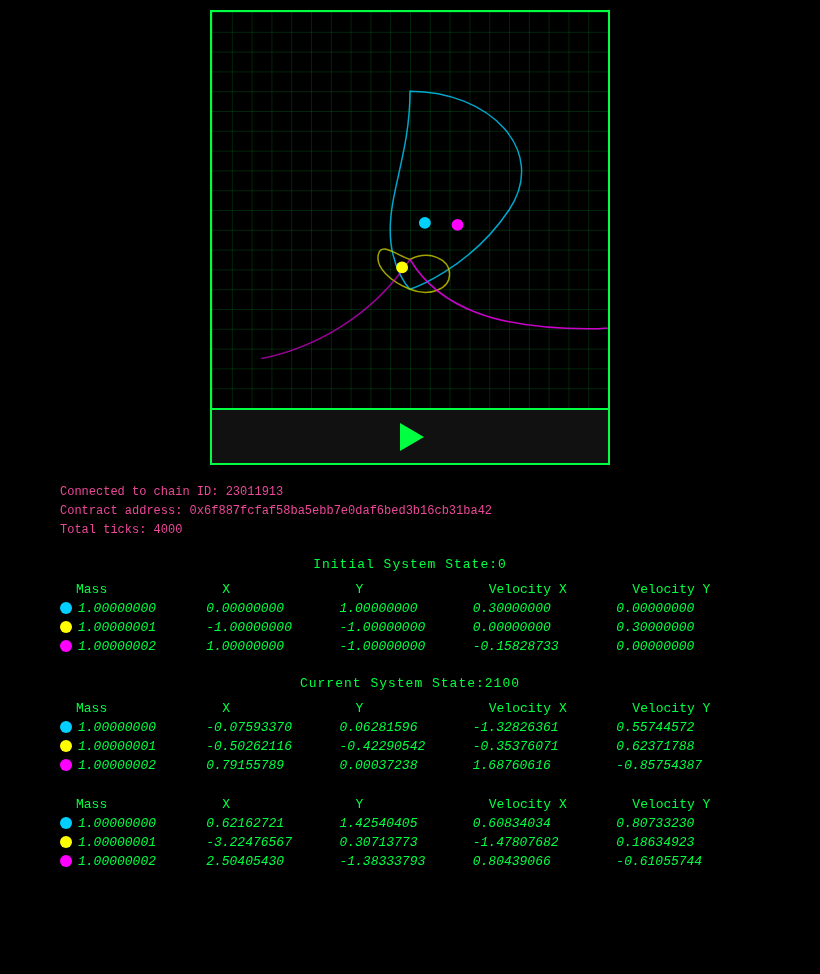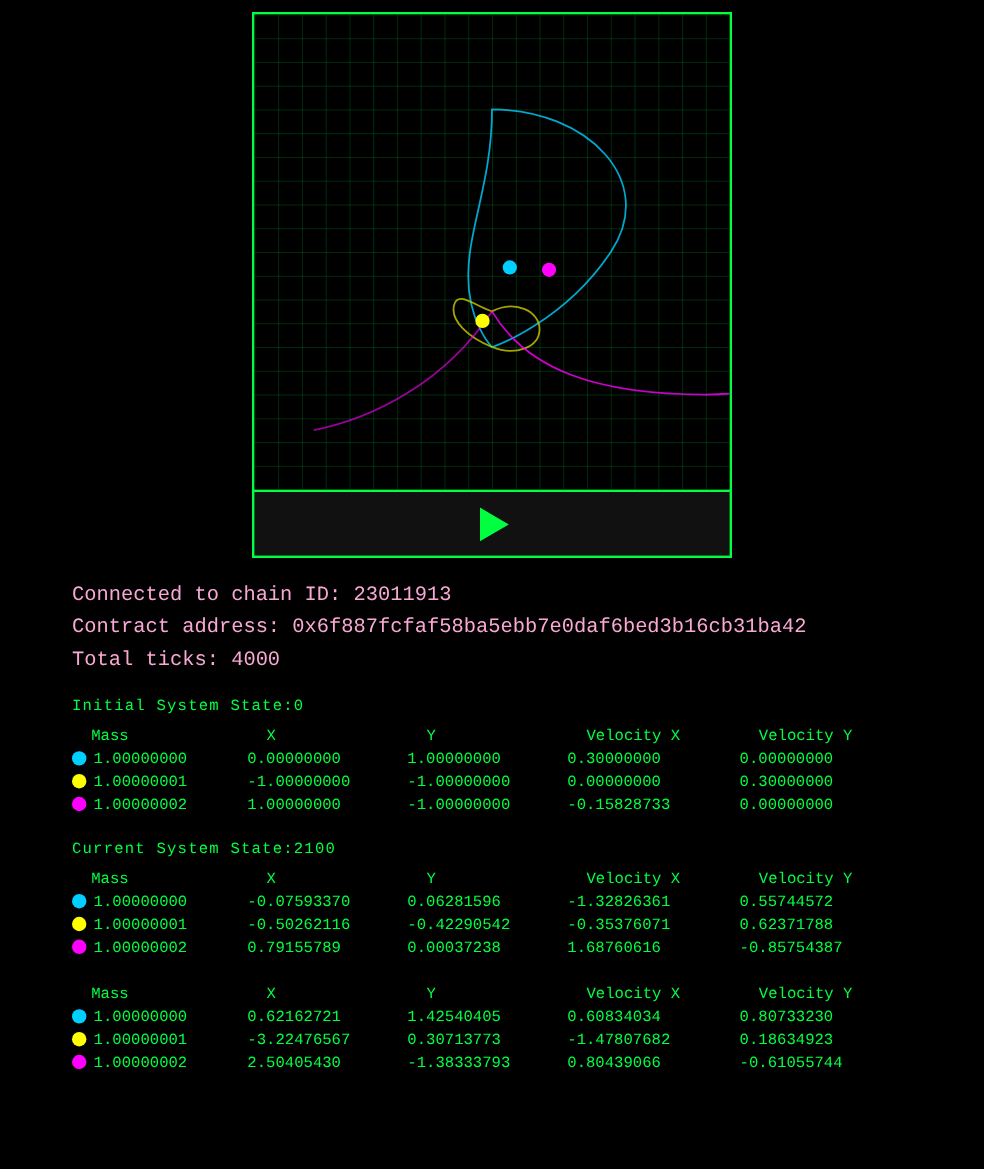--- a/index.html
+++ b/index.html
@@ -57,31 +57,32 @@
     }
 
     
     .info-section {
       width: 700px;
       margin-top: 18px;
       line-height: 1.6;
     }
 
     .info-line {
-      color: #f9a8d4;
-      font-size: 17px;
+      color: #ec4899;
+      font-size: 12px;
     }
 
     
     .state-section {
       width: 700px;
       margin-top: 16px;
     }
 
     .state-title {
+      text-align: center;
       color: #00ff41;
       font-size: 13px;
       margin-bottom: 8px;
       letter-spacing: 1px;
     }
 
     .state-table {
       width: 100%;
       border-collapse: collapse;
     }
@@ -94,20 +95,21 @@
       padding: 2px 16px;
       padding-right: 20px;
     }
 
     .state-table td {
       color: #00ff41;
       font-size: 13px;
       padding: 2px 0;
       padding-right: 20px;
       white-space: nowrap;
+      font-style: italic;
     }
 
     .state-table td:first-child {
       display: flex;
       align-items: center;
       gap: 6px;
     }
 
     .dot {
       width: 12px;

